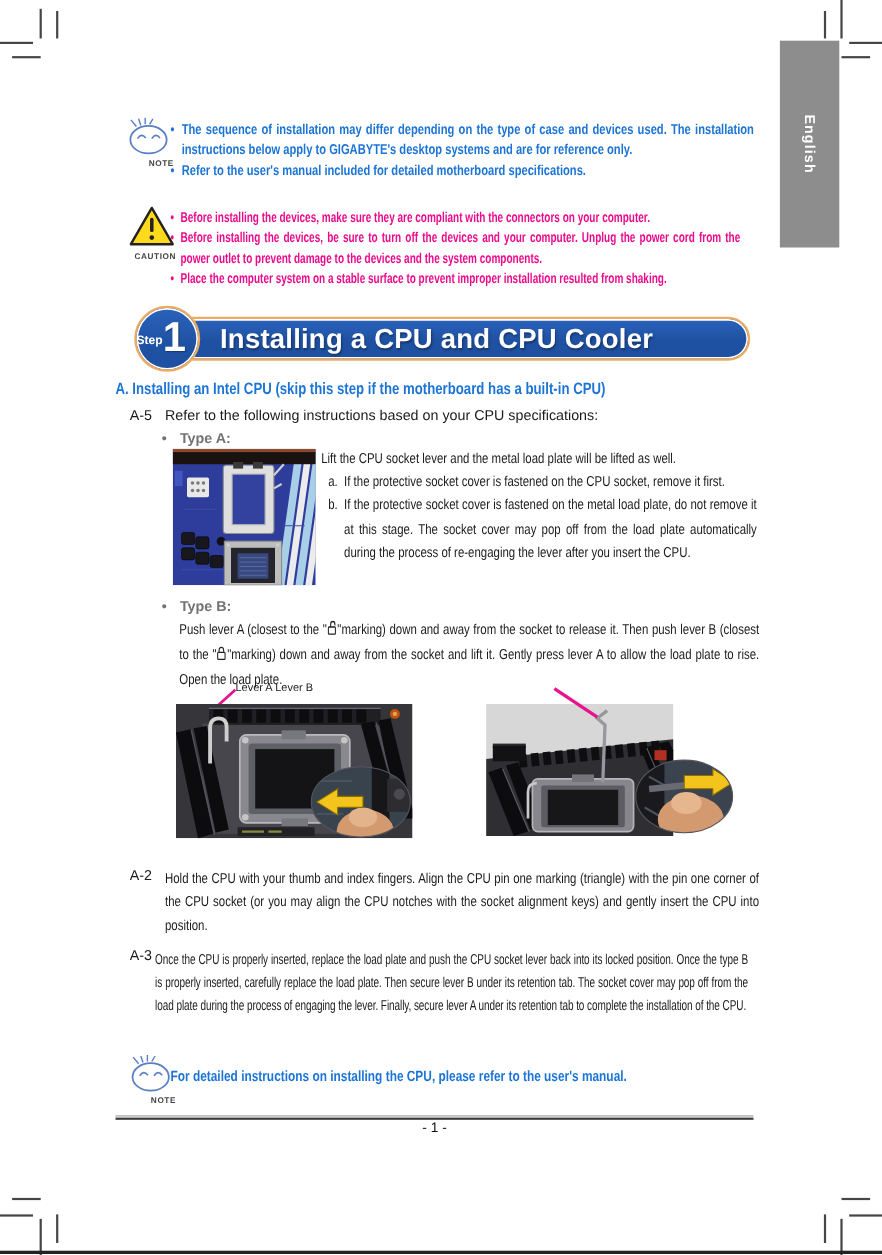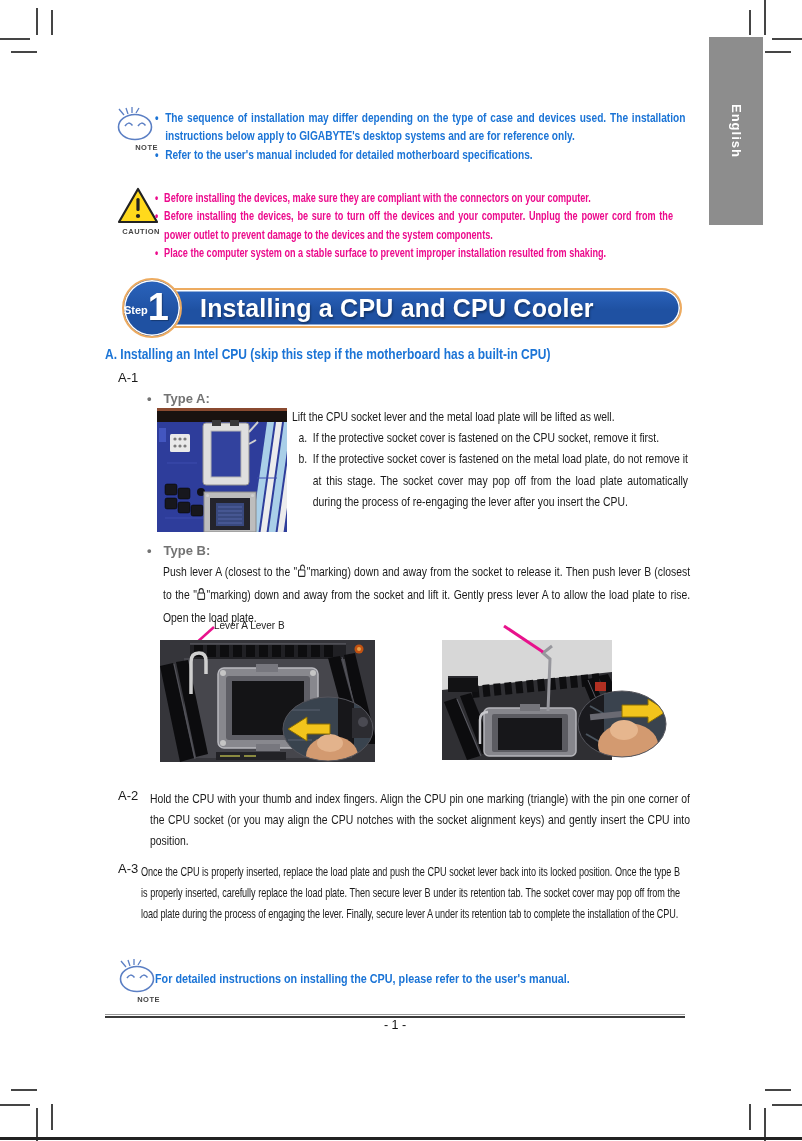--- a/index.html
+++ b/index.html
@@ -130,21 +130,22 @@
   <div class="step-bar">
     <span class="title">Installing a CPU and CPU Cooler</span>
   </div>
   <div class="step-circle">
     <span class="s-lbl">Step</span>
     <span class="s-num">1</span>
   </div>
 
   <div class="heading-a">A. Installing an Intel CPU (skip this step if the motherboard has a built-in CPU)</div>
 
-  <span class="row-label" style="left:118px; top:370px;">A-1</span>
+  <span class="row-label" style="left:118px; top:370px;">A-5</span>
+  <span class="row-label" style="left:150px; top:370px;">Refer to the following instructions based on your CPU specifications:</span>
 
   <div class="type-row" style="left:147px; top:391px;">
     <span class="blt">•</span><span>Type A:</span>
   </div>
 
   <svg class="photo" style="left:157px; top:408px;" width="130" height="124" viewBox="0 0 130 124">
     <rect width="130" height="124" fill="#2e3d9b"></rect>
     <rect width="130" height="4" fill="#8a4a30"></rect>
     <rect y="3" width="130" height="11" fill="#191210"></rect>
     <g transform="skewX(-8)">

